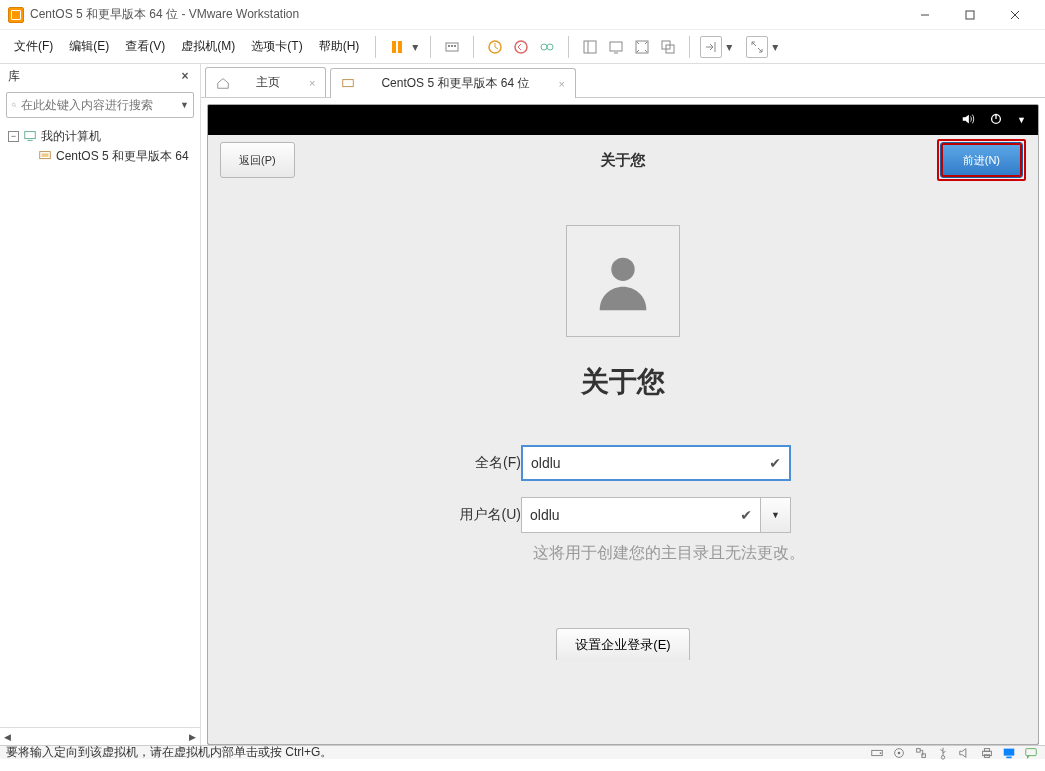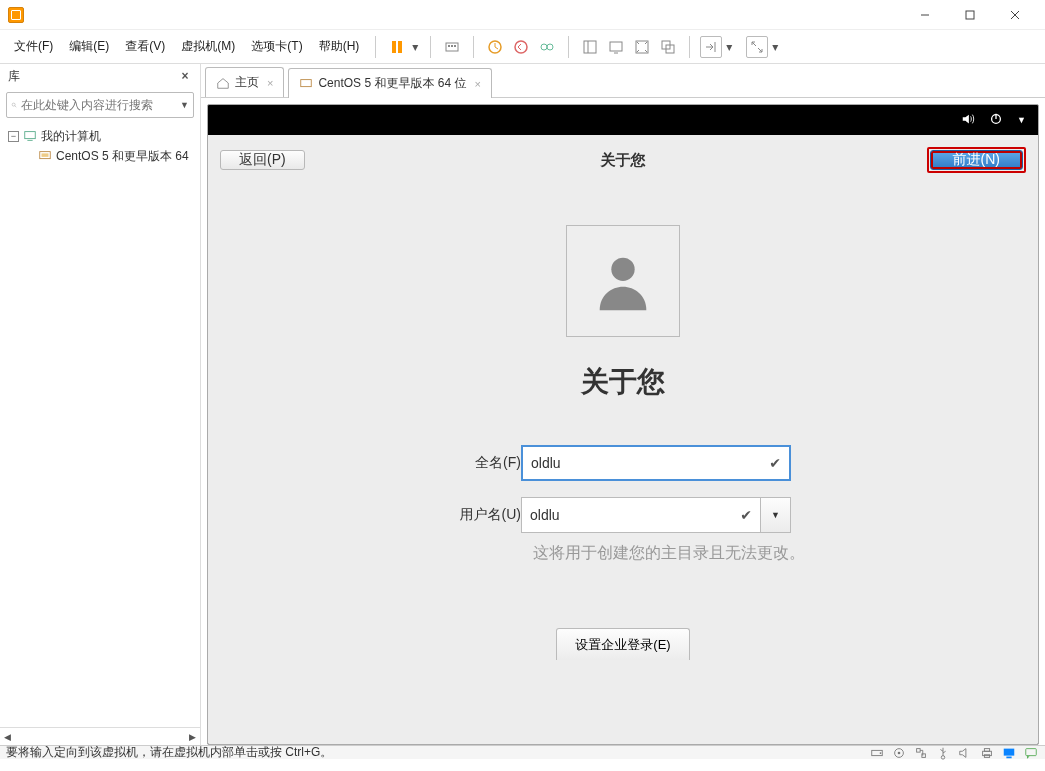--- a/index.html
+++ b/index.html
@@ -38,32 +38,32 @@
 .tree-row.indent1 { padding-left: 34px; }
 .tree-toggle { width: 11px; height: 11px; border: 1px solid #888; font-size: 9px; line-height: 9px; text-align: center; color: #555; margin-right: 4px; }
 .tree-icon { width: 14px; height: 14px; margin-right: 4px; display: flex; align-items: center; justify-content: center; }
 .tree-label { font-size: 12px; }
 .sidebar-bottom { height: 18px; border-top: 1px solid #ddd; display: flex; align-items: center; padding: 0 4px; gap:6px;}
 .sidebar-bottom .sb-caret{font-size:9px;color:#555;}
 
 
 .content { flex: 1; display: flex; flex-direction: column; background: #fff; }
 .tabs { height: 34px; display: flex; align-items: flex-end; padding: 4px 4px 0; border-bottom: 1px solid #ccc; gap: 0; }
-.tab { height: 30px; border: 1px solid #bbb; border-bottom: none; border-radius: 3px 3px 0 0; display: flex; align-items: center; padding: 0 10px; background: #fff; margin-right: 4px; font-size: 12px; }
+.tab { height: 30px; border: 1px solid #bbb; border-bottom: none; border-radius: 3px 3px 0 0; display: flex; align-items: center; padding: 0 10px; background: #fff; margin-right: 4px; font-size: 12px; gap: 21px; }
 .tab.active { background: #fff; position: relative; top: 1px; }
 .tab .tab-close { margin-left: 8px; color: #aaa; font-size: 11px; }
 .tab svg { width: 14px; height: 14px; margin-right: 5px; }
 
 
 .vm-frame { flex: 1; margin: 6px 6px 0; border: 1px solid #aaa; border-radius: 2px; background: #000; display: flex; flex-direction: column; overflow: hidden; position: relative; }
 .vm-topbar { height: 30px; display: flex; justify-content: flex-end; align-items: center; padding: 0 12px; gap: 14px; color: #fff; }
 .vm-topbar svg { width: 14px; height: 14px; }
 .vm-content { flex: 1; background: #ededed; display: flex; flex-direction: column; }
 .vm-header { height: 50px; display: flex; align-items: center; padding: 0 12px; position: relative; }
-.back-btn, .fwd-btn { height: 20px; padding: 0 18px; border: 1px solid #b8b8b8; border-radius: 3px; background: linear-gradient(#fdfdfd,#e9e9e9); font-size: 14px; color: #333; }
+.back-btn, .fwd-btn { height: 36px; padding: 0 18px; border: 1px solid #b8b8b8; border-radius: 3px; background: linear-gradient(#fdfdfd,#e9e9e9); font-size: 11px; color: #333; }
 .fwd-btn { background: linear-gradient(#5fa9e8,#2f7ac7); color: #fff; border: 1px solid #1d5fa3; box-shadow: 0 0 0 2px #b00 inset; padding: 0 22px;}
 .fwd-wrap { border: 2px solid #c00; padding: 1px; border-radius: 2px; margin-left: auto; }
 .vm-title { position: absolute; left: 50%; transform: translateX(-50%); font-size: 15px; font-weight: bold; color: #333; }
 .vm-body { flex: 1; display: flex; flex-direction: column; align-items: center; padding-top: 40px; }
 .avatar-box { width: 114px; height: 112px; border: 1px solid #bbb; background: #eee; display: flex; align-items: center; justify-content: center; }
 .avatar-box svg { width: 70px; height: 70px; color: #888; }
 .about-title { margin-top: 26px; font-size: 28px; font-weight: bold; }
 .about-sub { margin-top: 14px; font-size: 14px; color: #333; }
 .form { margin-top: 44px; display: flex; flex-direction: column; gap: 16px; }
 .form-row { display: flex; align-items: center; }
@@ -80,20 +80,21 @@
 .status-icons { margin-left: auto; display: flex; gap: 6px; align-items: center; }
 .status-icons .si { width: 16px; height: 14px; color: #777; display:flex;align-items:center;justify-content:center;}
 .status-icons .si svg{width:14px;height:14px;}
 .status-icons .si.blue{color:#0a84ff;}
 </style>
 </head>
 <body>
 
 <div class="titlebar">
   <div class="app-icon"></div>
+  <div class="titlebar-title">CentOS 5 和更早版本 64 位 - VMware Workstation</div>
   <div class="win-controls">
     <div class="win-btn">
         <svg viewBox="0 0 10 10">
           <line x1="1" y1="5" x2="9" y2="5" stroke="currentColor" stroke-width="1"></line>
         </svg>
       </div>
     <div class="win-btn">
         <svg viewBox="0 0 10 10">
           <rect x="1" y="1" width="8" height="8" fill="none" stroke="currentColor" stroke-width="1"></rect>
         </svg>

